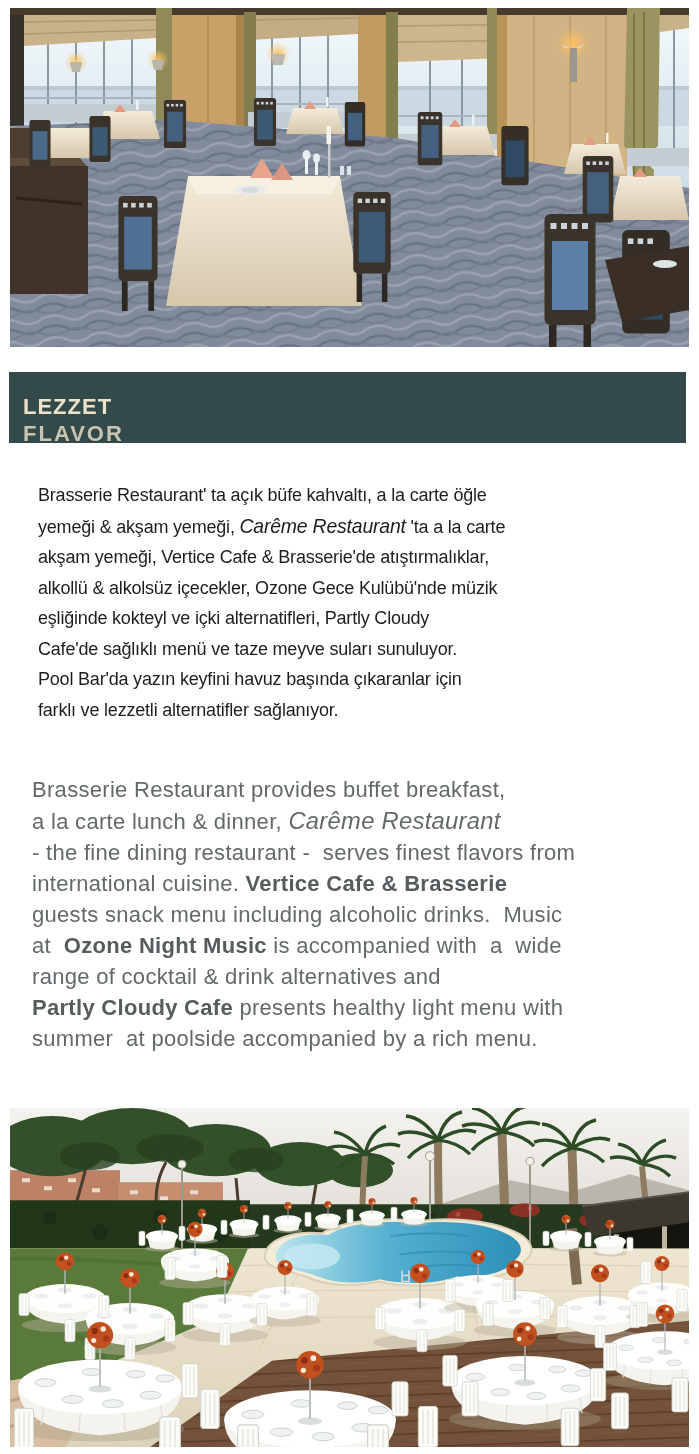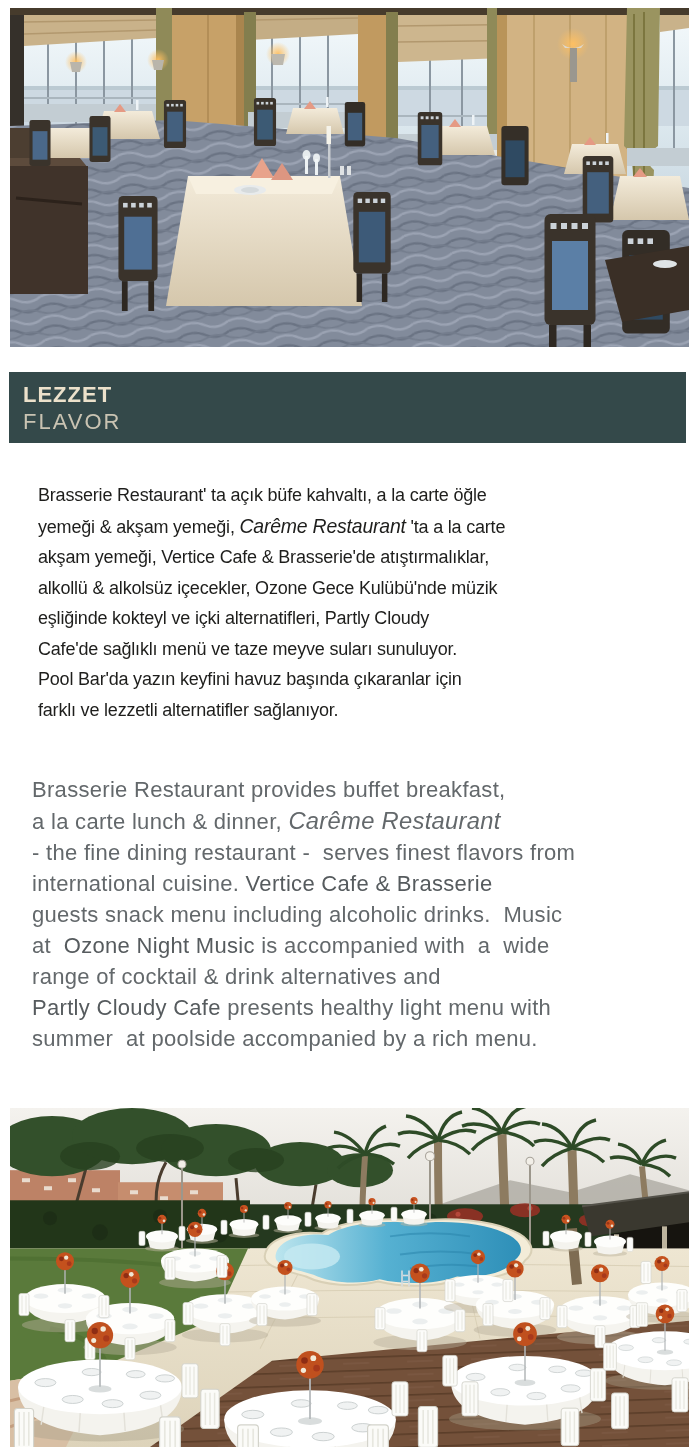--- a/index.html
+++ b/index.html
@@ -3,32 +3,32 @@
 <meta charset="utf-8">
 <style>
   html,body{margin:0;padding:0;background:#ffffff;}
   .page{position:relative;width:699px;height:1454px;background:#ffffff;overflow:hidden;
         font-family:"Liberation Sans",sans-serif;}
   .photo{position:absolute;left:10px;width:679px;height:339px;overflow:hidden;}
   .photo svg{display:block;width:100%;height:100%;}
   #photo-top{top:8px;}
   #photo-bottom{top:1108px;}
   .banner{position:absolute;left:9px;top:372px;width:677px;height:71px;background:#34494a;
-          box-sizing:border-box;padding:10px 0 0 14px;}
+          box-sizing:border-box;padding:22px 0 0 14px;}
   .banner .t1{font-size:22px;font-weight:bold;letter-spacing:1px;color:#ece1cb;line-height:26px;}
-  .banner .t2{font-size:22px;font-weight:normal;letter-spacing:2px;color:#c9c3b2;line-height:27px;}
+  .banner .t2{font-size:22px;font-weight:bold;letter-spacing:2px;color:#c9c3b2;line-height:27px;}
   .para{position:absolute;}
   .para .line{white-space:pre;}
   #para-tr{left:14px;top:480px;width:675px;font-size:18px;line-height:30.5px;
            letter-spacing:-0.2px;color:#1e1e1c;margin-left:24px;}
   #para-en{left:32px;top:774px;width:673px;font-size:22px;line-height:31px;
            letter-spacing:0.3px;color:#63686b;}
   .seg-plain{}
   .seg-script{font-family:Liberation Sans, sans-serif;font-style:italic;font-size:1.08em;font-weight:500;}
-  .seg-name{font-weight:normal;color:#565b5e;}
+  .seg-name{font-weight:bold;color:#565b5e;}
 </style>
 </head>
 <body>
 
 <div class="page">
 
   <figure class="photo" id="photo-top" style="margin:0">
     <svg viewBox="0 0 679 339" preserveAspectRatio="none">
       <defs>
         <linearGradient id="winG" x1="0" y1="0" x2="0" y2="1">

